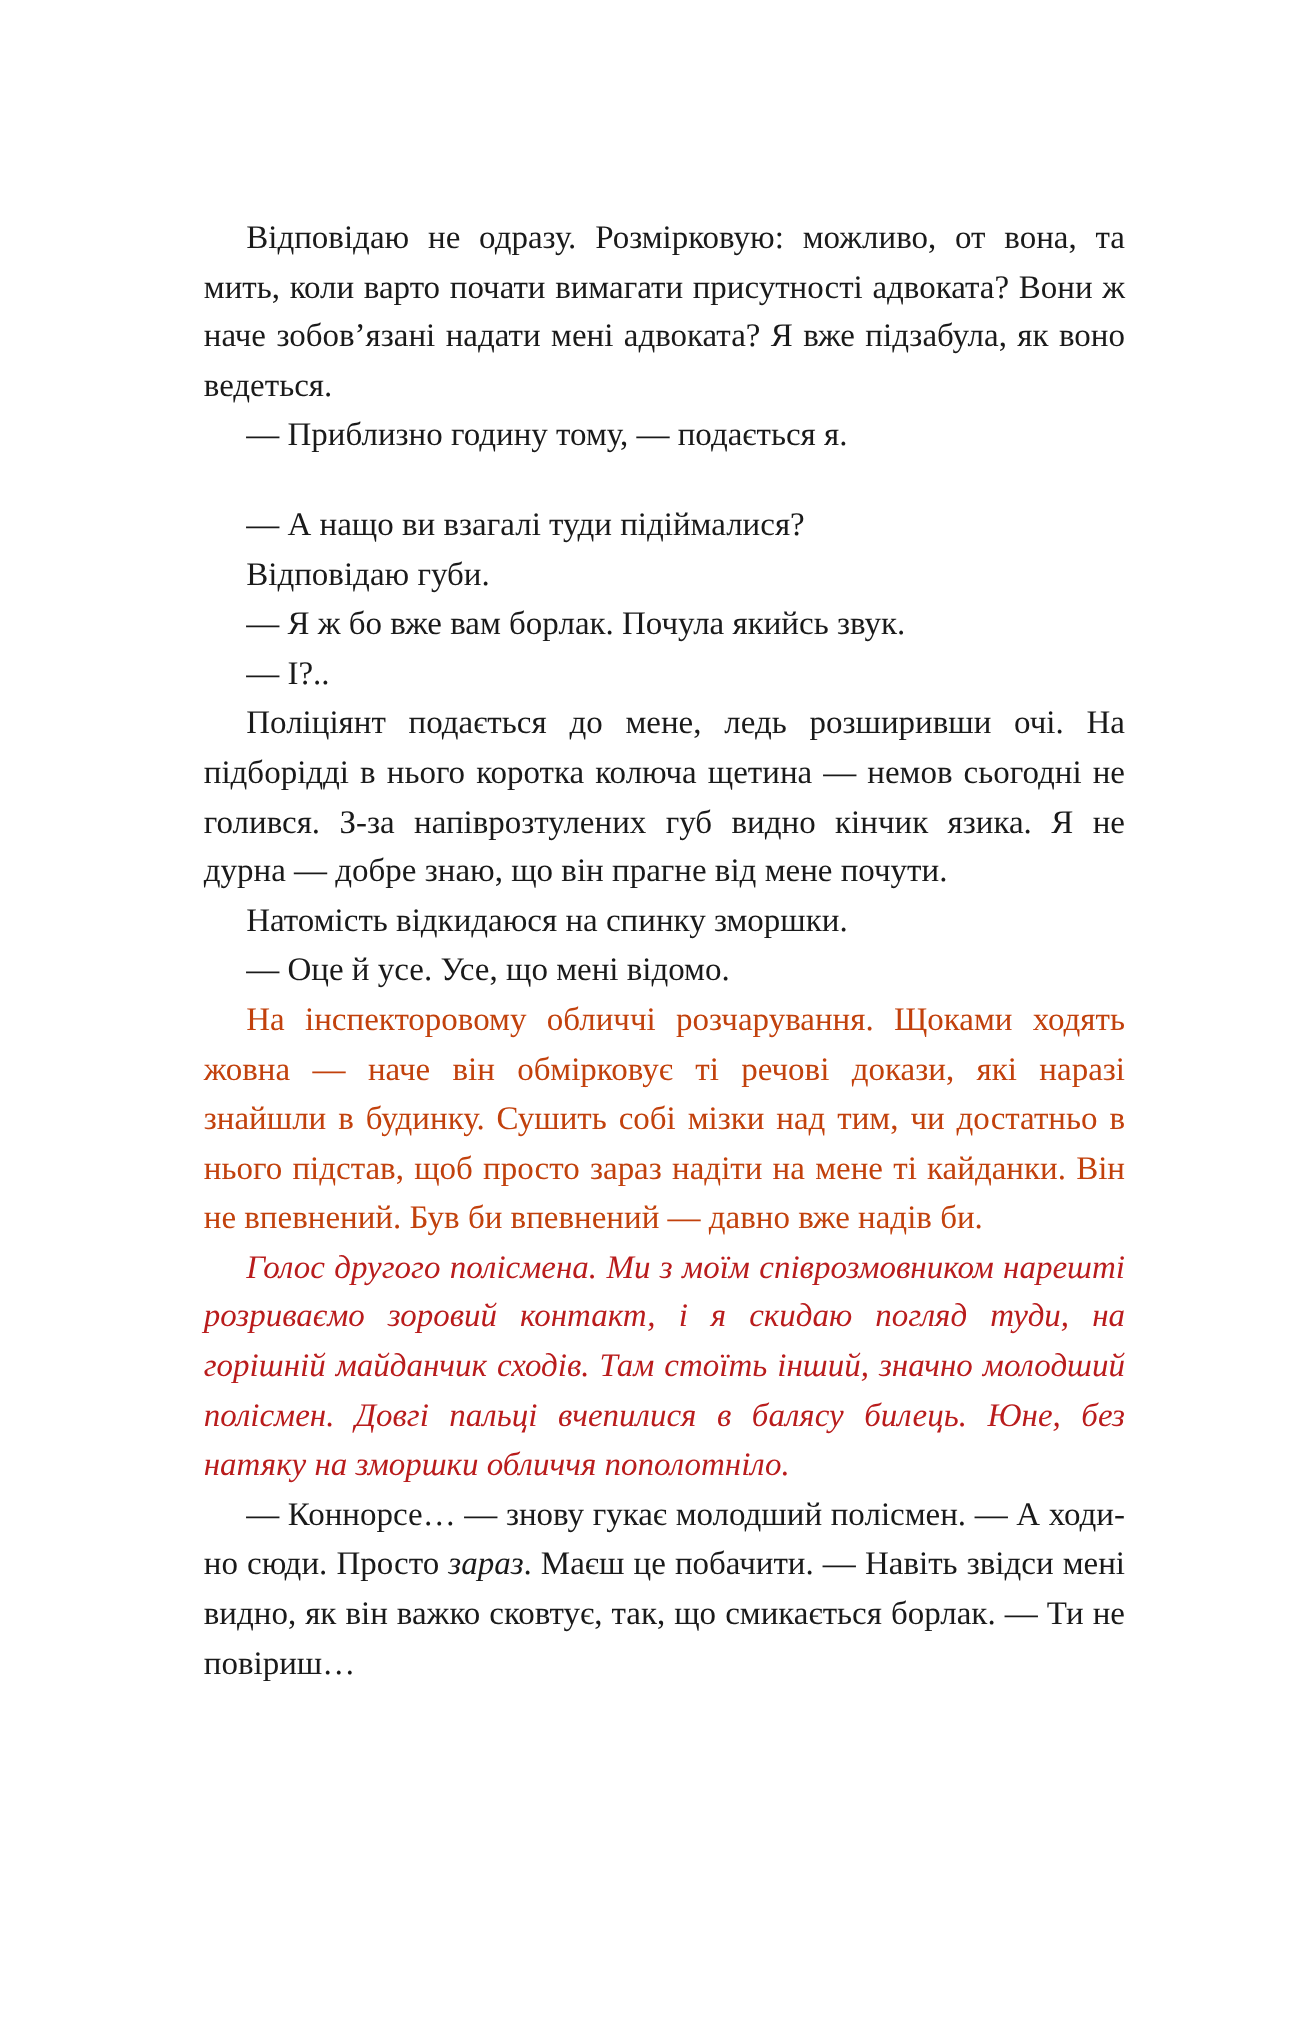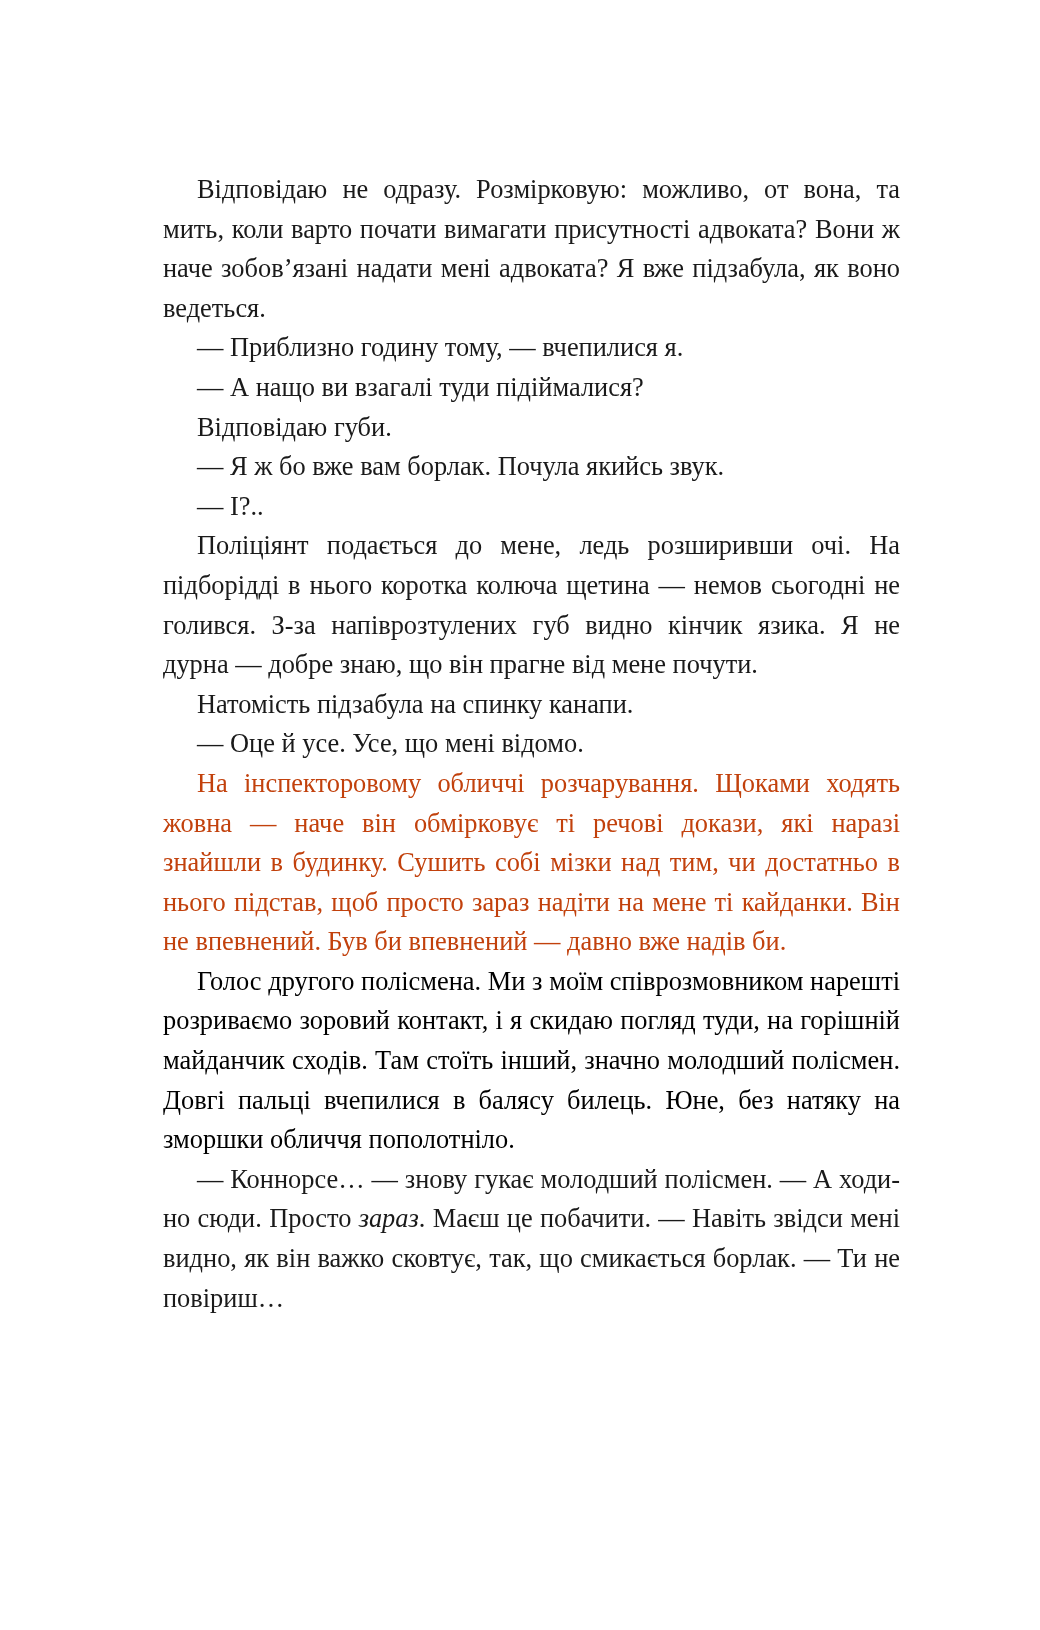--- a/index.html
+++ b/index.html
@@ -39,25 +39,25 @@
   .para em {
     font-style: italic;
   }
 </style>
 </head>
 <body style="background: rgb(255, 255, 255);">
 
 <div class="page" style="background: rgb(255, 255, 255);">
   <div class="text-block" id="text-block">
       <p class="para" style="color: rgb(26, 26, 26);">Відповідаю не одразу. Розмірковую: можливо, от вона, та мить, коли варто почати вимагати присутності адвоката? Вони ж наче зобов’язані надати мені адвоката? Я вже підзабула, як воно ведеться.</p>
-      <p class="para" style="color: rgb(26, 26, 26);">— Приблизно годину тому, — вчепилися я.</p>
-      <p class="para" style="color: rgb(26, 26, 26);">— А нащо ви взагалі туди підіймалися?</p>
+      <p class="para" style="color: rgb(26, 26, 26);">— Приблизно годину тому, — подається я.</p>
+      <p class="para" style="color: rgb(26, 26, 26); margin-top: 32px;">— А нащо ви взагалі туди підіймалися?</p>
       <p class="para" style="color: rgb(26, 26, 26);">Відповідаю губи.</p>
       <p class="para" style="color: rgb(26, 26, 26);">— Я ж бо вже вам борлак. Почула якийсь звук.</p>
       <p class="para" style="color: rgb(26, 26, 26);">— І?..</p>
       <p class="para" style="color: rgb(26, 26, 26);">Поліціянт подається до мене, ледь розширивши очі. На підборідді в нього коротка колюча щетина — немов сьогодні не голився. З-за напіврозтулених губ видно кінчик язика. Я не дурна — добре знаю, що він прагне від мене почути.</p>
-      <p class="para" style="color: rgb(26, 26, 26);">Натомість підзабула на спинку канапи.</p>
+      <p class="para" style="color: rgb(26, 26, 26);">Натомість відкидаюся на спинку зморшки.</p>
       <p class="para" style="color: rgb(26, 26, 26);">— Оце й усе. Усе, що мені відомо.</p>
       <p class="para" style="color: #c2410c;">На інспекторовому обличчі розчарування. Щоками ходять жовна — наче він обмірковує ті речові докази, які наразі знайшли в будинку. Сушить собі мізки над тим, чи достатньо в нього підстав, щоб просто зараз надіти на мене ті кайданки. Він не впевнений. Був би впевнений — давно вже надів би.</p>
-      <p class="para" style="color: #000000;">Голос другого полісмена. Ми з моїм співрозмовником нарешті розриваємо зоровий контакт, і я скидаю погляд туди, на горішній майданчик сходів. Там стоїть інший, значно молодший полісмен. Довгі пальці вчепилися в балясу билець. Юне, без натяку на зморшки обличчя пополотніло.</p>
+      <p class="para" style="color: #b91c1c; font-style: italic;">Голос другого полісмена. Ми з моїм співрозмовником нарешті розриваємо зоровий контакт, і я скидаю погляд туди, на горішній майданчик сходів. Там стоїть інший, значно молодший полісмен. Довгі пальці вчепилися в балясу билець. Юне, без натяку на зморшки обличчя пополотніло.</p>
       <p class="para" style="color: rgb(26, 26, 26);"><span>— Коннорсе… — знову гукає молодший полісмен. — А ходи-но сюди. Просто </span><em>зараз</em><span>. Маєш це побачити. — Навіть звідси мені видно, як він важко сковтує, так, що смикається борлак. — Ти не повіриш…</span></p>
     </div>
 </div>
 
 </body></html>

